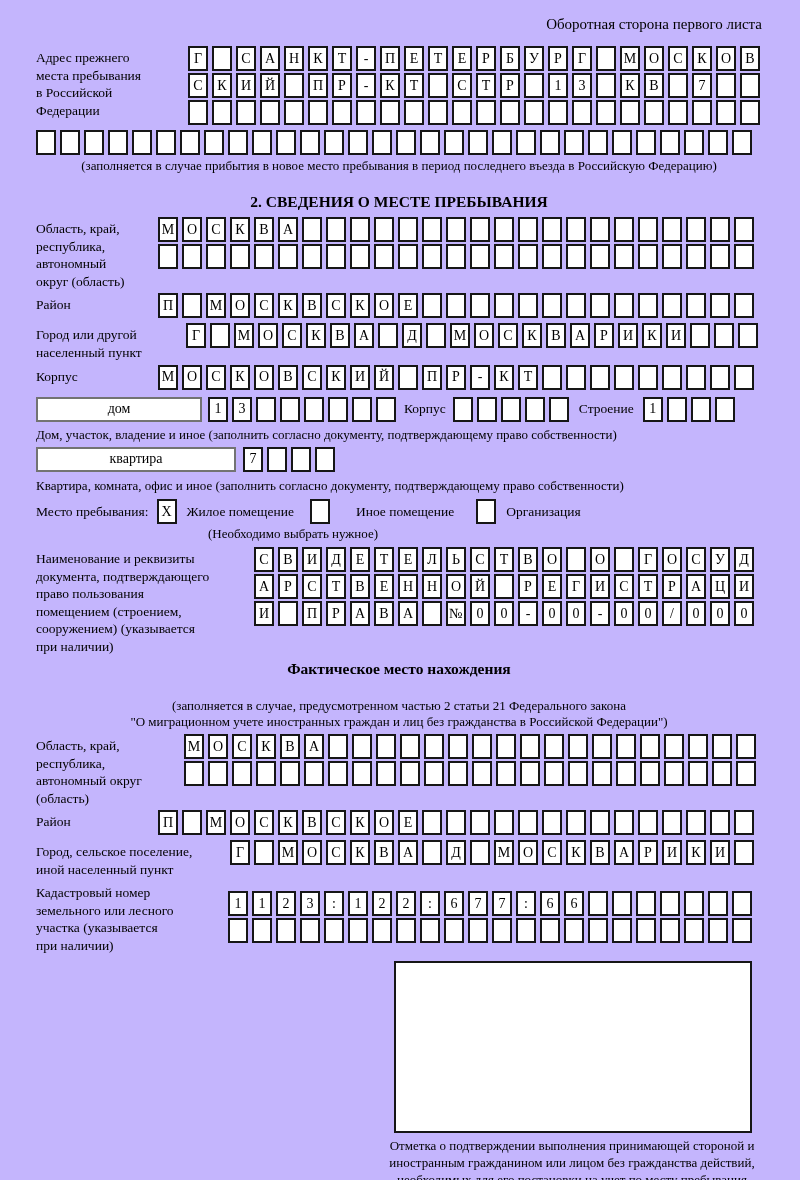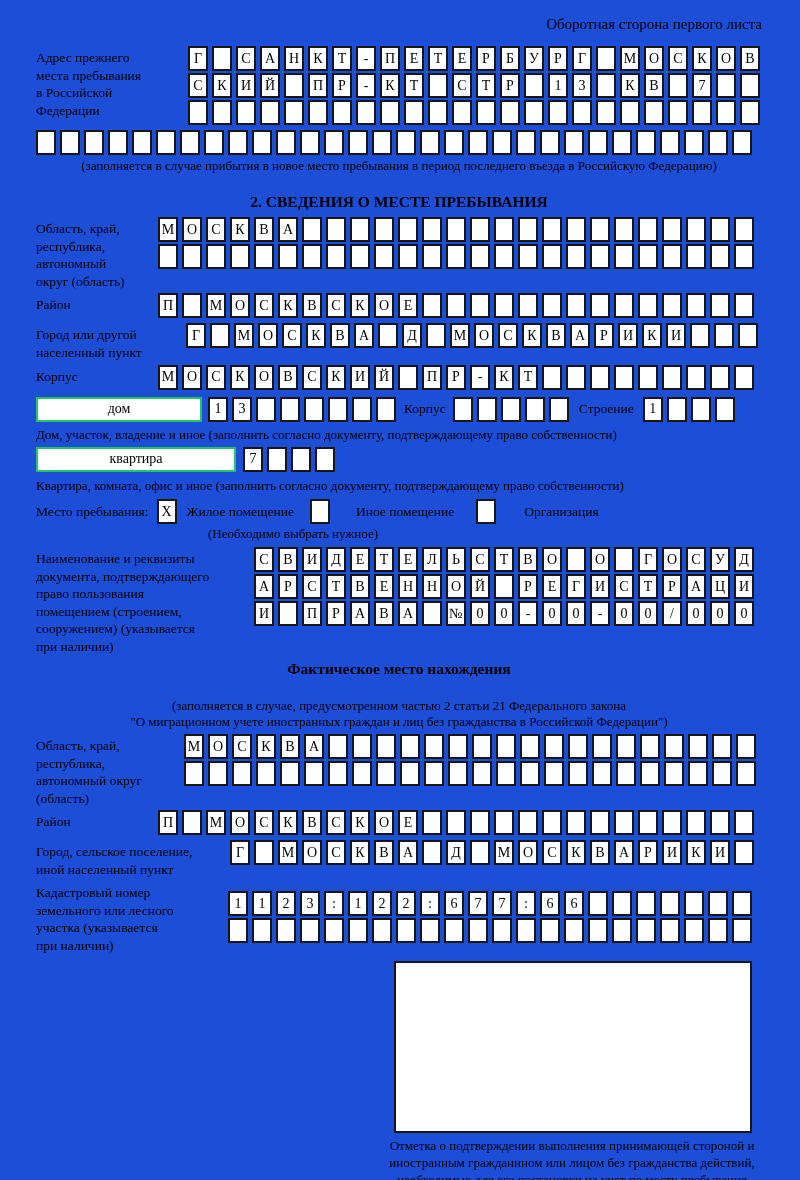--- a/index.html
+++ b/index.html
@@ -2,21 +2,21 @@
 <html><head>
 <meta charset="utf-8">
 <style>
   * { margin:0; padding:0; box-sizing:border-box; }
   html,body { background:#ffffff; }
   body {
     width:800px; height:1180px;
     font-family:"Liberation Serif","DejaVu Serif",serif;
     color:#000;
   }
-  .page { width:800px; height:1180px; padding:16px 38px 0 36px; overflow:hidden; position:relative; background:#1d4ed8; }
+  .page { width:800px; height:1180px; padding:16px 38px 0 36px; overflow:hidden; position:relative; background:#c4b5fd; }
 
   .top-title { text-align:right; font-size:15px; margin-bottom:13px; }
 
   .frow { display:flex; align-items:flex-start; }
   .label { font-size:13.5px; line-height:1.3; white-space:pre-line; flex:0 0 auto; padding-top:3px; }
   .w152 { width:152px; } .w122 { width:122px; } .w150 { width:150px; }
   .w218 { width:218px; } .w148 { width:148px; } .w194 { width:194px; } .w192 { width:192px; }
 
   .grids { flex:1 1 auto; }
   .cellrow { display:flex; margin-bottom:2px; }
@@ -24,21 +24,21 @@
     width:20px; height:25px; flex:0 0 auto;
     border:2px solid #161616; margin-right:4px;
     display:flex; align-items:center; justify-content:center;
     font-size:14px; background:#fff;
   }
   .note { font-size:13px; line-height:1.25; }
   .center { text-align:center; }
   .sec-title { text-align:center; font-weight:bold; font-size:15.5px;margin-top:19px; }
 
   .labelbox {
-    height:25px; border:2px solid #22c55e; flex:0 0 auto;
+    height:25px; border:2px solid #737373; flex:0 0 auto;
     display:flex; align-items:center; justify-content:center;
     font-size:14px; background:#fff;
   }
   .housebox { width:166px; margin-right:6px; }
   .aptbox   { width:200px; margin-right:7px; }
   .inline-lbl { font-size:13.5px; padding-top:4px; flex:0 0 auto; }
 
   .stayrow { display:flex; align-items:center; margin-top:5px; }
   .checkbox {
     width:20px; height:25px; border:2px solid #161616; flex:0 0 auto;
@@ -377,21 +377,21 @@
   </div>
   <div class="note" style="margin:4px 0 3px;">Квартира, комната, офис и иное (заполнить согласно документу, подтверждающему право собственности)</div>
 
   <div class="stayrow">
     <span class="stay-label">Место пребывания:</span>
     <span class="checkbox" style="margin-left:8px;">X</span>
     <span class="stay-label" style="margin-left:10px;">Жилое помещение</span>
     <span class="checkbox" style="margin-left:16px;"></span>
     <span class="stay-label" style="margin-left:26px;">Иное помещение</span>
     <span class="checkbox" style="margin-left:22px;"></span>
-    <span class="stay-label" style="margin-left:28px;">Организация</span>
+    <span class="stay-label" style="margin-left:10px;">Организация</span>
   </div>
   <div class="note" style="margin:2px 0 5px 172px;">(Необходимо выбрать нужное)</div>
 
   <div class="frow">
     <div class="label w218">Наименование и реквизиты
 документа, подтверждающего
 право пользования
 помещением (строением,
 сооружением) (указывается
 при наличии)</div>

